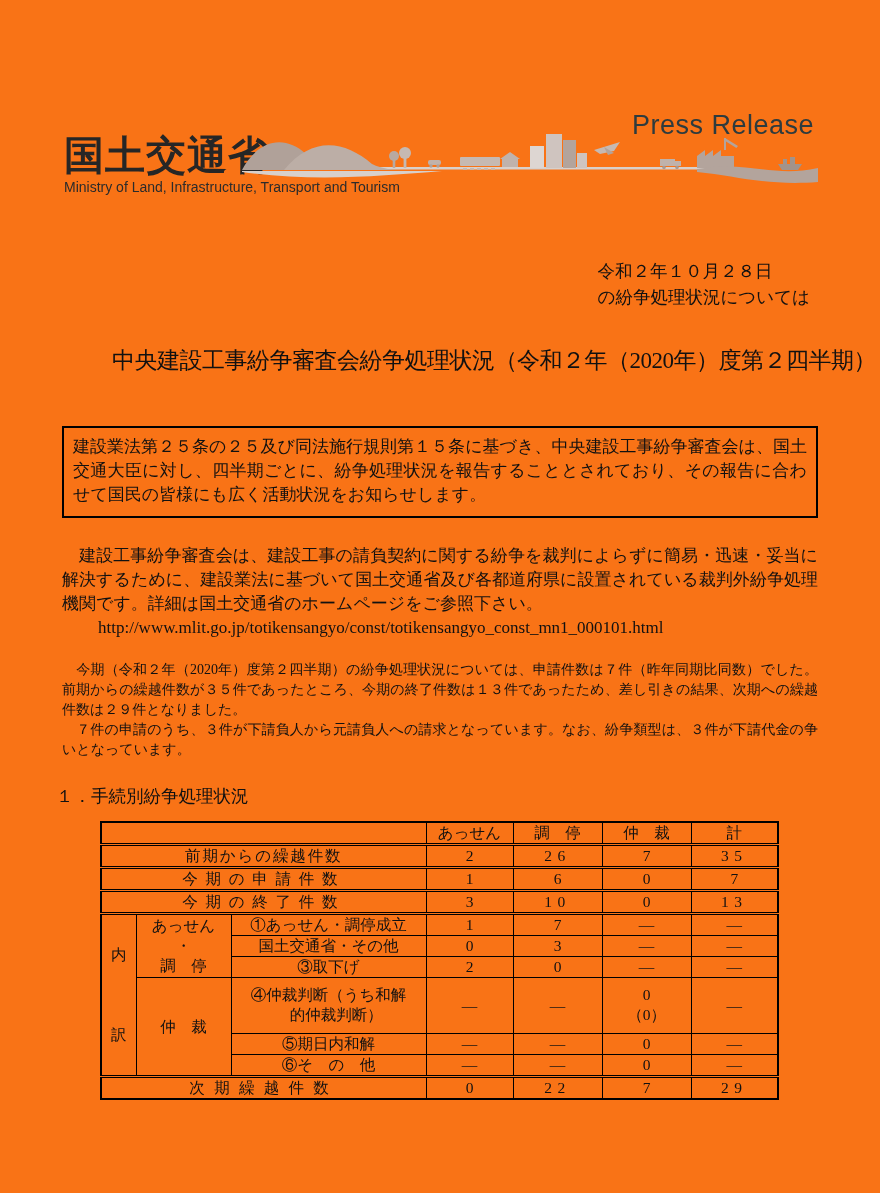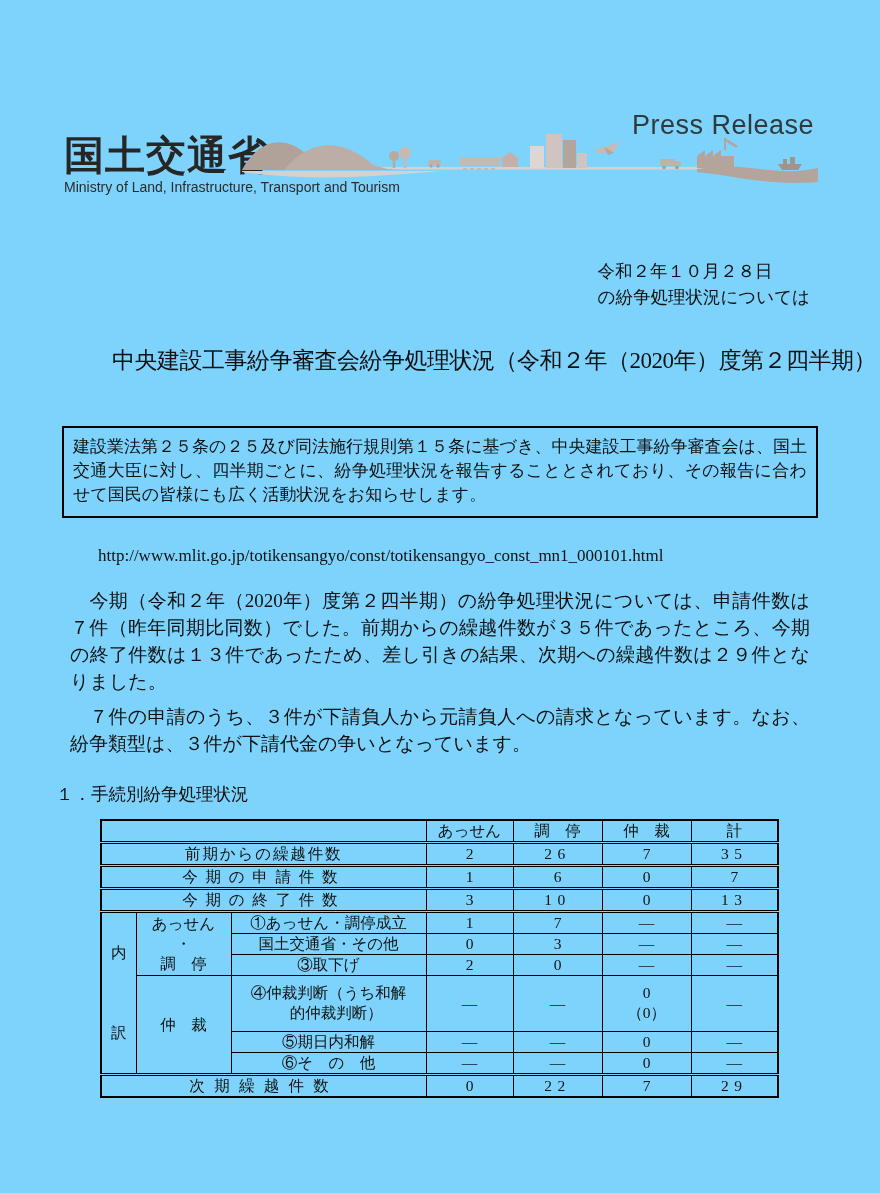--- a/index.html
+++ b/index.html
@@ -1,18 +1,18 @@
 <!DOCTYPE html>
 <html><head>
 <meta charset="utf-8">
 <style>
   html,body{margin:0;padding:0;background:#fff;}
   body{width:880px;height:1193px;overflow:hidden;
        font-family:"Liberation Serif","DejaVu Serif",serif;color:#111;}
-  .page{position:relative;width:880px;height:1193px;background:#7dd3fc;}
+  .page{position:relative;width:880px;height:1193px;background:#f97316;}
 
   
   .header{position:relative;height:200px;}
   .press-release{position:absolute;top:110px;right:66px;
      font-family:"Liberation Sans","DejaVu Sans",sans-serif;
      font-size:27px;color:#2e3b3e;letter-spacing:.5px;}
   .logo-block{position:absolute;left:64px;top:134px;}
   .logo-jp{font-family:"Liberation Sans","DejaVu Sans",sans-serif;
      font-size:40px;font-weight:bold;color:#262626;letter-spacing:1px;line-height:1.05;}
   .logo-en{font-family:"Liberation Sans","DejaVu Sans",sans-serif;
@@ -29,21 +29,21 @@
 
   
   .notice-box{margin:50px 62px 0 62px;border:2px solid #000;padding:7px 9px 9px 9px;}
   .notice-box p{margin:0;font-size:17px;line-height:1.42;text-align:justify;}
 
   
   .intro{margin:26px 62px 0 62px;}
   .intro p{margin:0;font-size:17px;line-height:1.42;text-align:justify;}
   .url-line{padding-left:36px;font-size:17px;line-height:1.55;}
   .summary{margin:20px 62px 0 62px;}
-  .summary p{margin:8px;font-size:19px;line-height:1.42;text-align:justify;}
+  .summary p{margin:0;font-size:14px;line-height:1.42;text-align:justify;}
 
   .section-heading{margin:24px 0 0 56px;font-size:17.5px;}
 
   
   .tbl-wrap{margin:13px 0 0 100px;}
   table.disp{border-collapse:collapse;table-layout:fixed;width:677px;
      font-size:15.5px;}
   table.disp td{border:1px solid #000;height:20px;padding:0 3px;
      text-align:center;vertical-align:middle;line-height:1.25;}
   table.disp{border:2px solid #000;}
@@ -131,20 +131,21 @@
     <div>の紛争処理状況については</div>
   </div>
 
   <h1 class="doc-title">中央建設工事紛争審査会紛争処理状況（令和２年（2020年）度第２四半期）</h1>
 
   <div class="notice-box">
     <p>建設業法第２５条の２５及び同法施行規則第１５条に基づき、中央建設工事紛争審査会は、国土交通大臣に対し、四半期ごとに、紛争処理状況を報告することとされており、その報告に合わせて国民の皆様にも広く活動状況をお知らせします。</p>
   </div>
 
   <div class="intro">
+    <p>　建設工事紛争審査会は、建設工事の請負契約に関する紛争を裁判によらずに簡易・迅速・妥当に解決するために、建設業法に基づいて国土交通省及び各都道府県に設置されている裁判外紛争処理機関です。詳細は国土交通省のホームページをご参照下さい。</p>
     <p class="url-line">http://www.mlit.go.jp/totikensangyo/const/totikensangyo_const_mn1_000101.html</p>
   </div>
 
   <div class="summary">
     <p>　今期（令和２年（2020年）度第２四半期）の紛争処理状況については、申請件数は７件（昨年同期比同数）でした。前期からの繰越件数が３５件であったところ、今期の終了件数は１３件であったため、差し引きの結果、次期への繰越件数は２９件となりました。</p>
     <p>　７件の申請のうち、３件が下請負人から元請負人への請求となっています。なお、紛争類型は、３件が下請代金の争いとなっています。</p>
   </div>
 
   <div class="section-heading">１．手続別紛争処理状況</div>
 

